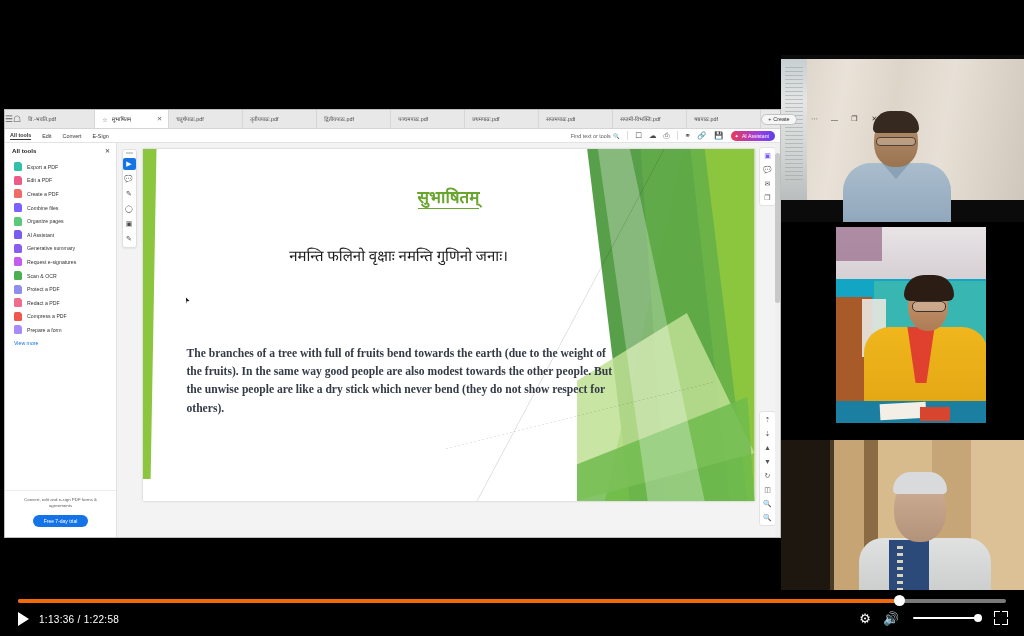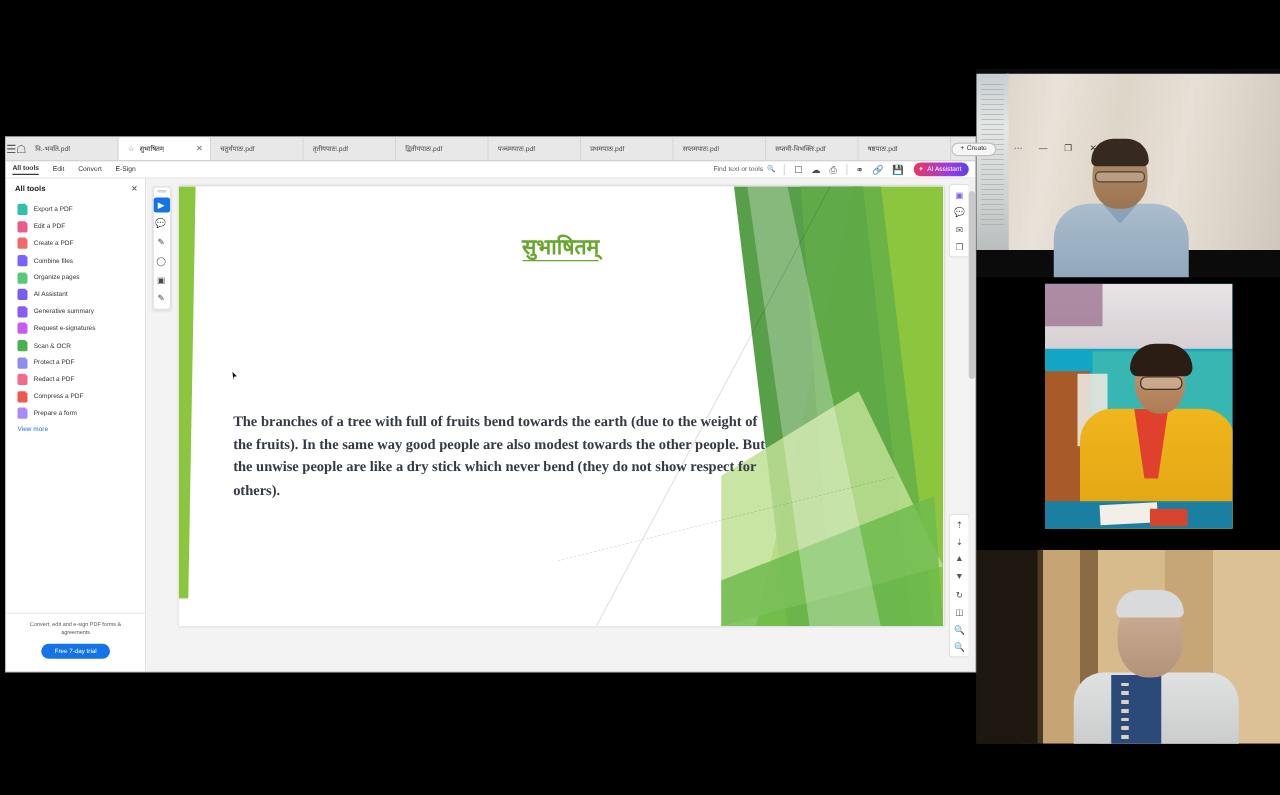--- a/index.html
+++ b/index.html
@@ -144,21 +144,21 @@
   .sLine{ position:absolute; right:84px; top:0; width:200px; height:100%;
           background:linear-gradient(118deg,transparent 49.7%,rgba(0,0,0,.10) 49.8% 50.0%,transparent 50.1%); }
   .sLine2{ position:absolute; right:40px; bottom:36px; width:270px; height:100px;
           background:linear-gradient(-14deg,transparent 49.6%,rgba(0,0,0,.10) 49.7% 49.9%,transparent 50%); }
 
   .doc-title { position:absolute; left:0; top:36px; width:100%; text-align:center;
     font-family:"Liberation Sans", sans-serif; font-size:17px; color:#6aa62f; font-weight:bold; }
   .doc-title span { border-bottom:1.3px solid #6aa62f; padding-bottom:1px; }
   .verse { position:absolute; left:56px; top:96px; width:400px; text-align:center;
     font-family:"Liberation Serif", serif; font-size:15px; color:#1d1d1d; line-height:1.55; }
-  .trans { position:absolute; left:44px; top:180px; width:430px;
+  .trans { position:absolute; left:44px; top:196px; width:430px;
     font-family:"Liberation Serif", serif; font-size:11.6px; font-weight:bold; color:#343b45; line-height:1.57; }
   .caret { position:absolute; left:43px; top:148px; width:4px; height:7px; background:#111;
     clip-path:polygon(0 0,100% 58%,40% 62%,34% 100%); }
 
   .righttools { width:24px; position:relative; }
   .rt-top { position:absolute; top:4px; left:3px; width:17px; background:#fff; border:1px solid #e2e2e2;
     border-radius:3px; display:flex; flex-direction:column; align-items:center; padding:2px 0; gap:3px; }
   .rt-b { width:13px; height:11px; display:flex; align-items:center; justify-content:center;
     font-size:7px; color:#555; }
   .rt-b.ai { color:#7a5cf0; }
@@ -401,20 +401,21 @@
             <div class="shape sR5"></div>
             <div class="shape sR6"></div>
             <div class="sLine"></div>
             <div class="sLine2"></div>
 
             <div class="doc-title">
               <span>सुभाषितम्</span>
             </div>
             <div class="caret"></div>
             <div class="verse">
+              <div>नमन्ति फलिनो वृक्षाः नमन्ति गुणिनो जनाः।</div>
             </div>
             <div class="trans">The branches of a tree with full of fruits bend towards the earth (due to the weight of the fruits). In the same way good people are also modest towards the other people. But the unwise people are like a dry stick which never bend (they do not show respect for others).</div>
           </div>
         </div>
 
         <div class="righttools">
           <div class="rt-top">
             <div class="rt-b ai">▣</div>
             <div class="rt-b">💬</div>
             <div class="rt-b">✉</div>
@@ -432,14 +433,37 @@
           </div>
           <div class="scroll-track">
             <div class="scroll-thumb"></div>
           </div>
         </div>
 
       </div>
     </div>
   </div>
 
+  <div class="player">
+    <div class="bar-track">
+      <div class="bar-fill"></div>
+      <div class="bar-knob"></div>
+    </div>
+    <div class="pl-left">
+      <div class="play-tri"></div>
+      <div class="time">1:13:36 / 1:22:58</div>
+    </div>
+    <div class="pl-right">
+      <div class="pl-ico">⚙</div>
+      <div class="pl-ico">🔊</div>
+      <div class="vol-track">
+        <div class="vol-knob"></div>
+      </div>
+      <div class="fs">
+          <i></i>
+          <i></i>
+          <i></i>
+          <i></i>
+        </div>
+    </div>
+  </div>
 
 </div>
 
 </body></html>

